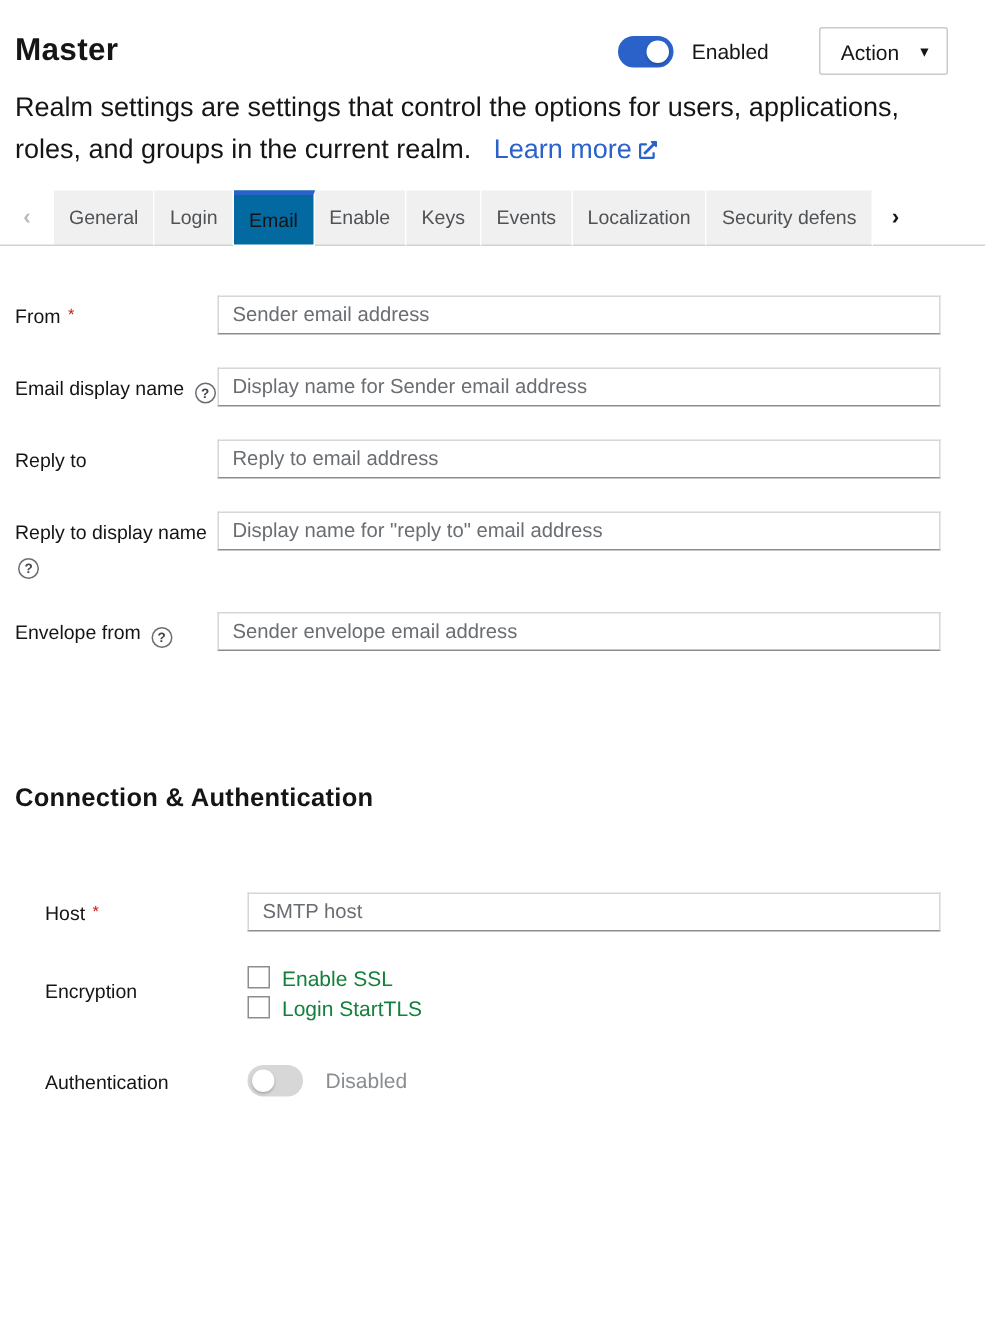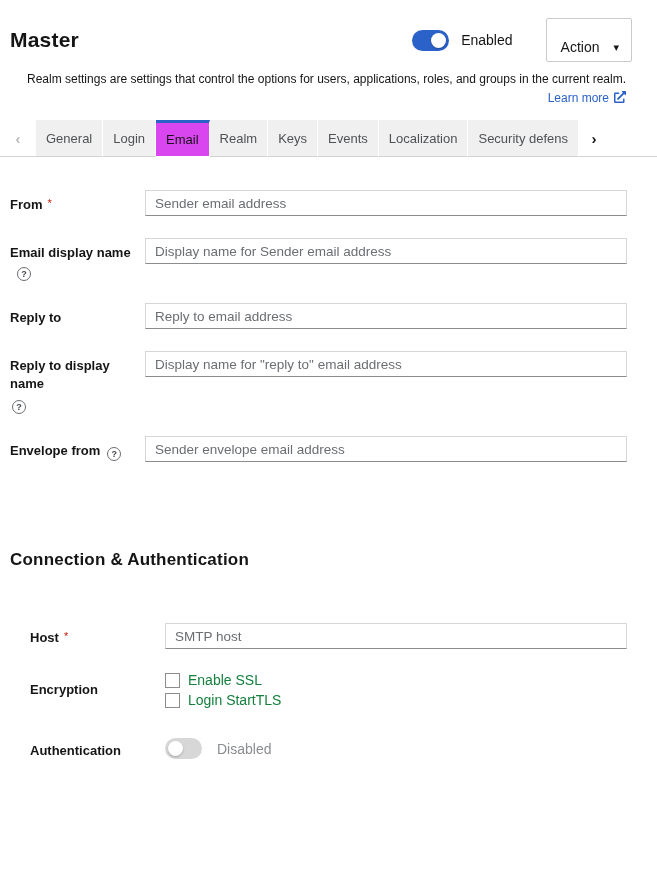--- a/index.html
+++ b/index.html
@@ -27,63 +27,63 @@
     box-shadow: 0 1px 2px rgba(0,0,0,.25);
   }
   .switch.on .knob { right: 3px; }
   .switch.off .knob { left: 3px; }
   .switch-label { font-size: 14px; margin-left: 12px; color: #151515; }
 
   .action-dropdown {
     margin-left: 33px;
     display: flex; align-items: center; gap: 14px;
     background: #fff; border: 1px solid #c9cacc; border-radius: 2px;
-    padding: 20px 12px 6px 14px; font-size: 14px; color: #151515; cursor: pointer;
+    padding: 8px 12px 6px 14px; font-size: 14px; color: #151515; cursor: pointer;
     min-width: 79px;
   }
   .action-dropdown .caret { font-size: 11px; color: #151515; line-height: 1; }
 
-  .description { margin-top: 8px; font-size: 12px; line-height: 1.55; max-width: 616px; text-align: right; }
+  .description { margin-top: 8px; font-size: 18px; line-height: 1.55; max-width: 616px; }
   .learn-more { color: #2b62c9; text-decoration: none; margin-left: 10px; white-space: nowrap; }
   .ext-icon { width: 12px; height: 12px; margin-left: 5px; fill: #2b62c9; vertical-align: -1px; }
 
   
   .tabbar { display: flex; margin-top: 13px; height: 37px; align-items: stretch; }
   .tab-scroll {
     display: flex; align-items: center; justify-content: center;
     background: #fff; border: none; border-bottom: 1px solid #d2d2d2;
     font-size: 15px; font-weight: bold; cursor: pointer;
   }
   .tab-scroll.left  { width: 36px; color: #b8bbbe; }
   .tab-scroll.right { width: 30px; color: #151515; }
   .tab {
     display: flex; align-items: center; padding: 0 10px;
     background: #f0f0f0; color: #4f5255; font-size: 13px;
     border-right: 1px solid #fff; border-bottom: 1px solid #d2d2d2;
     white-space: nowrap; cursor: pointer; flex-shrink: 0;
   }
   .tab.last { flex-shrink: 1; min-width: 0; overflow: hidden; }
   .tab.active {
-    background: #d946ef; color: #151515;
+    background: #0369a1; color: #151515;
     border-top: 3px solid #2b62c9; border-bottom: 1px solid #fff;
   }
   .tab-filler { flex: 1; border-bottom: 1px solid #d2d2d2; }
 
   
   .section { padding: 0 30px 0 10px; }
   .section-heading { font-size: 17px; font-weight: bold; letter-spacing: 0.2px; }
   #template-section { margin-top: 33px; }
   #template-section .section-heading { margin-bottom: 44px; }
   #connection-section { margin-top: 88px; }
   #connection-section .section-heading { margin-bottom: 53px; }
   .indent { padding-left: 20px; }
 
   .form-row { display: flex; margin-bottom: 22px; }
   .label-col { width: 135px; flex-shrink: 0; padding-top: 5px; }
-  .field-label { font-size: 13px; font-weight: bold; color: #151515; }
+  .field-label { font-size: 13px; font-weight: normal; color: #151515; }
   .required-marker { color: #c9190b; font-size: 11px; margin-left: 5px; vertical-align: 2px; }
   .help-icon {
     display: inline-flex; align-items: center; justify-content: center;
     width: 14px; height: 14px; border: 1px solid #6a6e73; border-radius: 50%;
     font-size: 9px; font-weight: bold; color: #444548;
     margin-left: 7px; vertical-align: -2px; cursor: pointer;
   }
   .help-icon.block { display: inline-flex; margin-left: 2px; margin-top: 8px; }
   .input-col { flex: 1; }
   .text-input {
@@ -142,21 +142,21 @@
     <div class="tab">
         <span>General</span>
       </div>
     <div class="tab">
         <span>Login</span>
       </div>
     <div class="tab active">
         <span>Email</span>
       </div>
     <div class="tab">
-        <span>Realm</span>
+        <span>Enable</span>
       </div>
     <div class="tab">
         <span>Keys</span>
       </div>
     <div class="tab">
         <span>Events</span>
       </div>
     <div class="tab">
         <span>Localization</span>
       </div>

